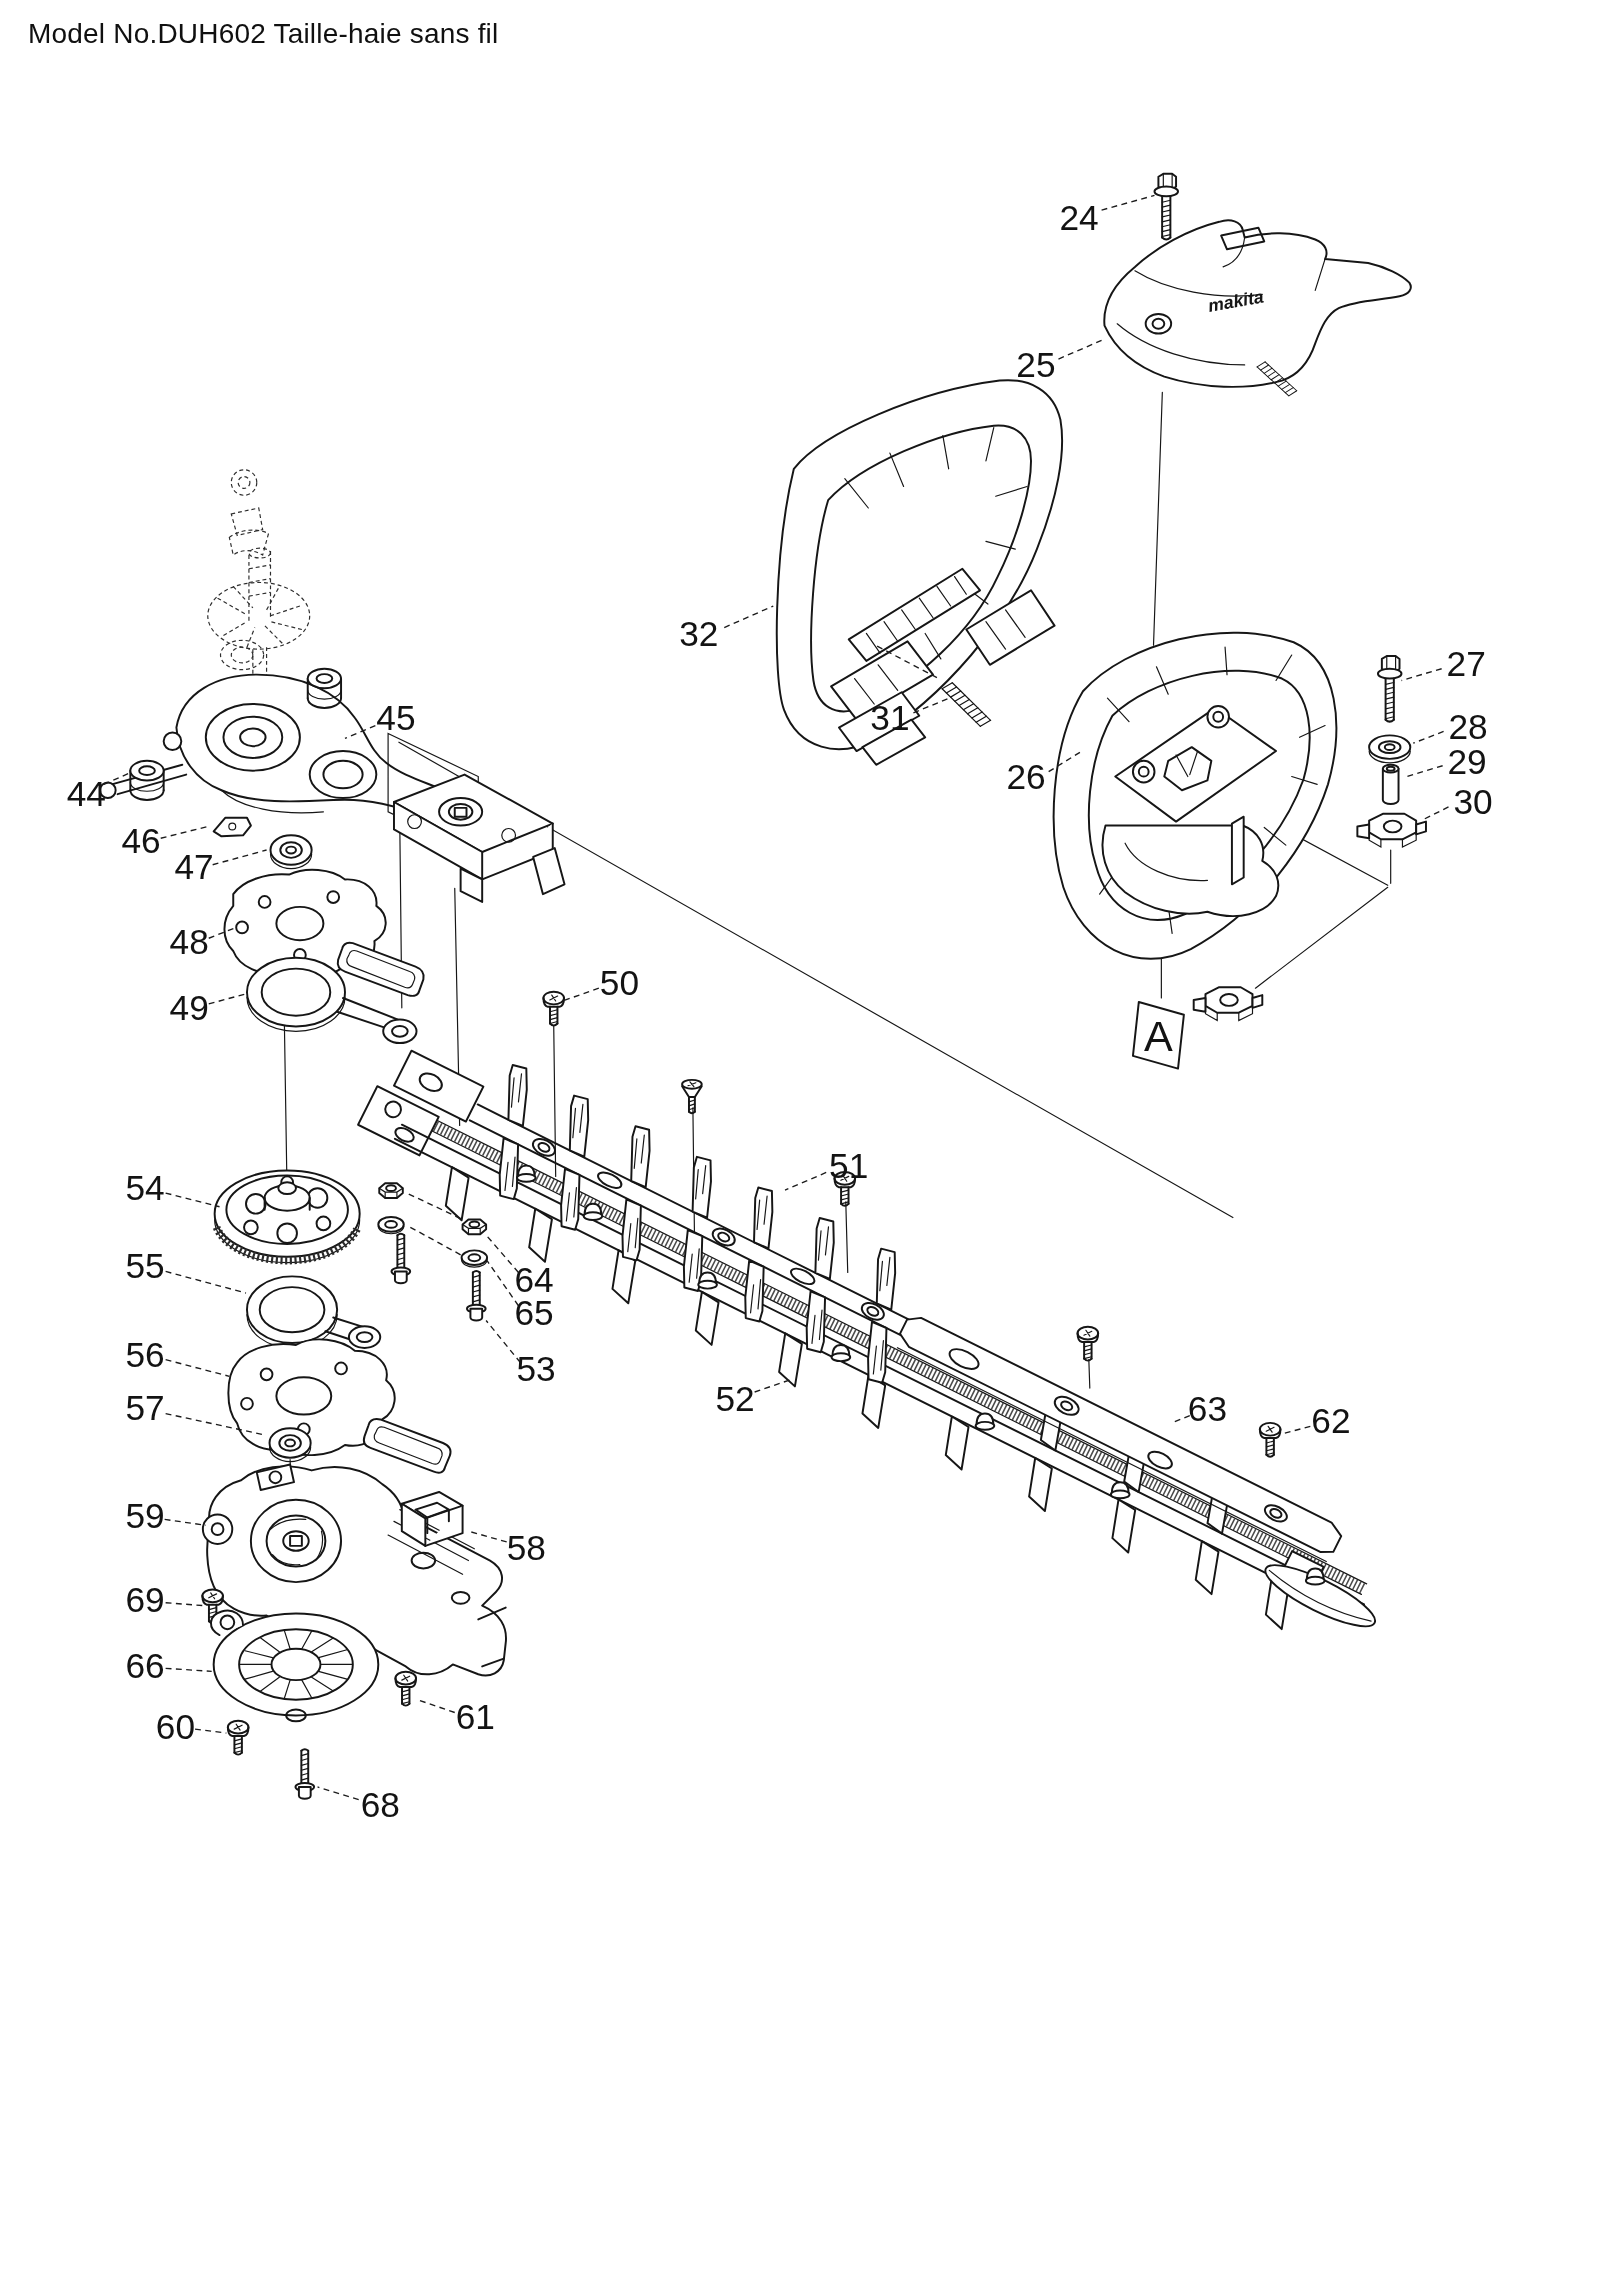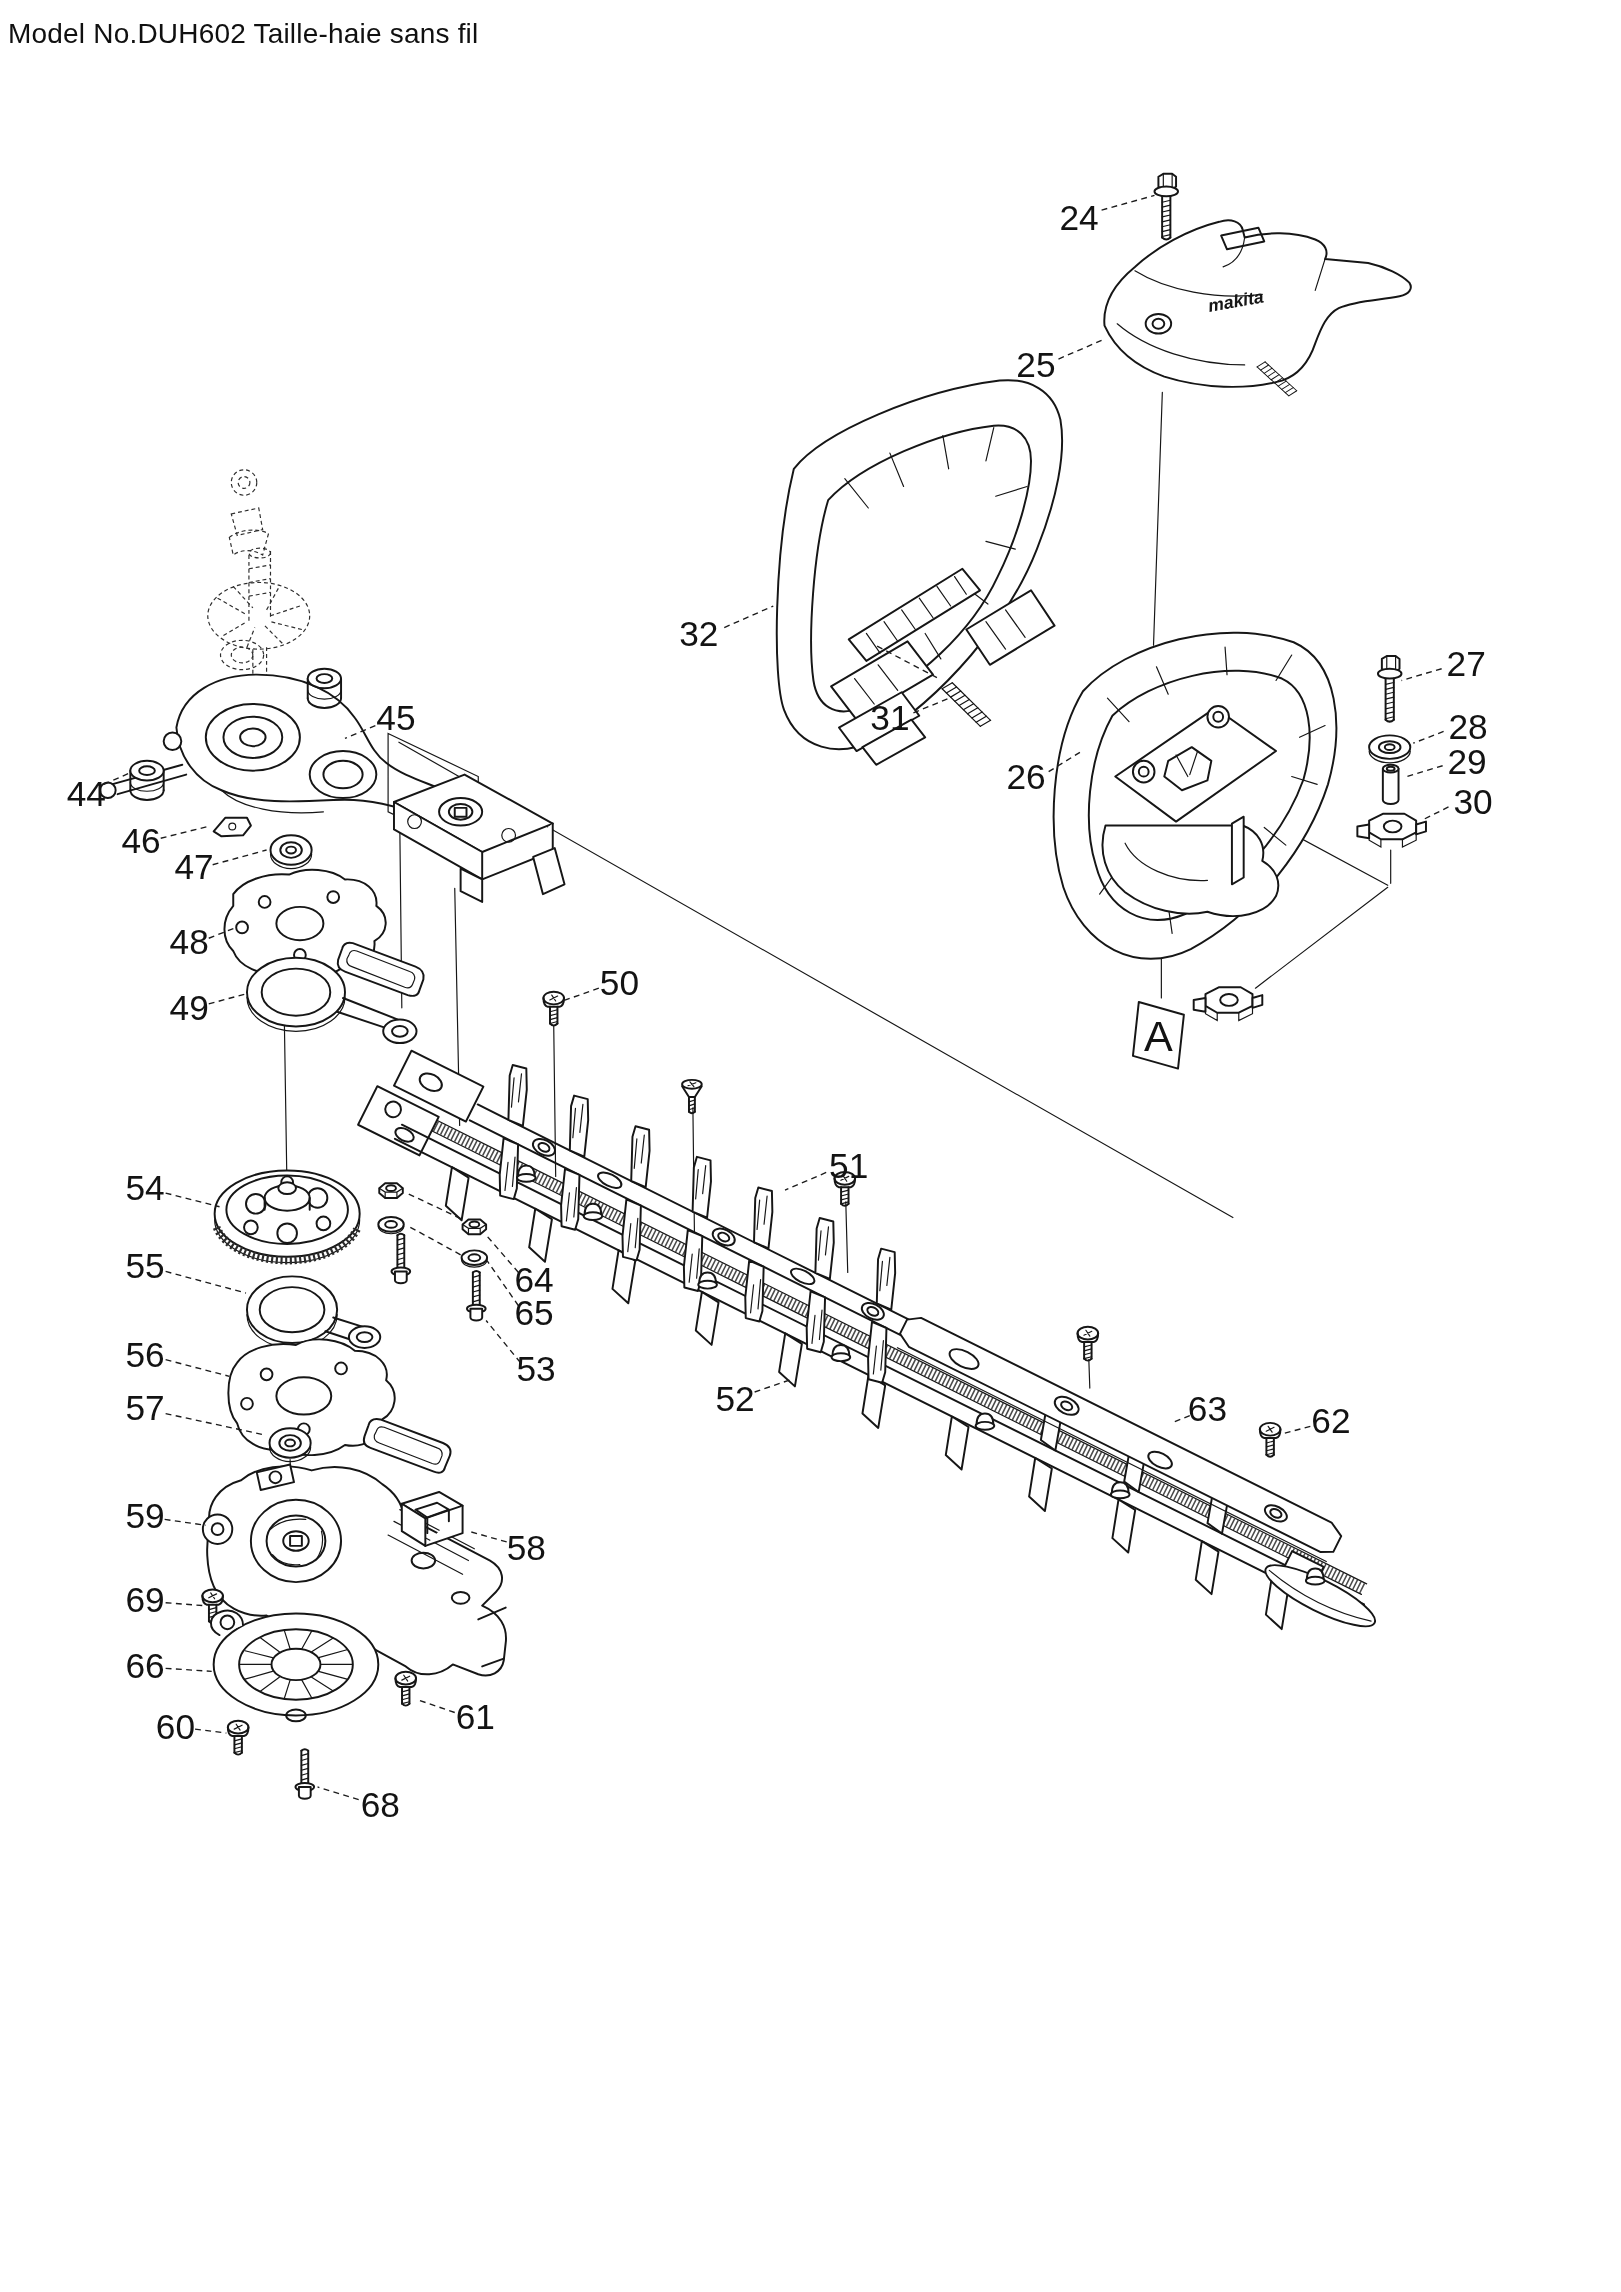--- a/index.html
+++ b/index.html
@@ -1,17 +1,17 @@
 <!DOCTYPE html>
 <html><head>
 <meta charset="utf-8">
 <style>
   html,body{margin:0;padding:0;background:#fff}
   body{width:1621px;height:2293px;position:relative;font-family:"Liberation Sans",sans-serif}
-  .title{position:absolute;left:8px;top:17.6px;font-size:28px;color:#101010;letter-spacing:0.2px}
+  .title{position:absolute;left:28px;top:17.6px;font-size:28px;color:#101010;letter-spacing:0.2px}
   svg{position:absolute;left:0;top:0}
   .s{fill:none;stroke:#161616;stroke-width:2;stroke-linecap:round;stroke-linejoin:round}
   .sw{fill:#ffffff;stroke:#161616;stroke-width:2;stroke-linecap:round;stroke-linejoin:round}
   .t{fill:none;stroke:#161616;stroke-width:1.2;stroke-linecap:round}
   .d{fill:none;stroke:#1c1c1c;stroke-width:1.4;stroke-dasharray:6 4.5}
   .g{fill:none;stroke:#2e2e2e;stroke-width:1.2;stroke-dasharray:4 3}
   .rack{stroke:#2b2b2b;stroke-width:11;stroke-dasharray:1.6 2.4;opacity:.85;fill:none}
   .lbl{font-family:"Liberation Sans",sans-serif;font-size:36px;fill:#131313}
   .mk{font-family:"Liberation Sans",sans-serif;font-size:18px;font-style:italic;font-weight:bold;fill:#161616}
   .ma{font-family:"Liberation Sans",sans-serif;font-size:44px;fill:#131313}

